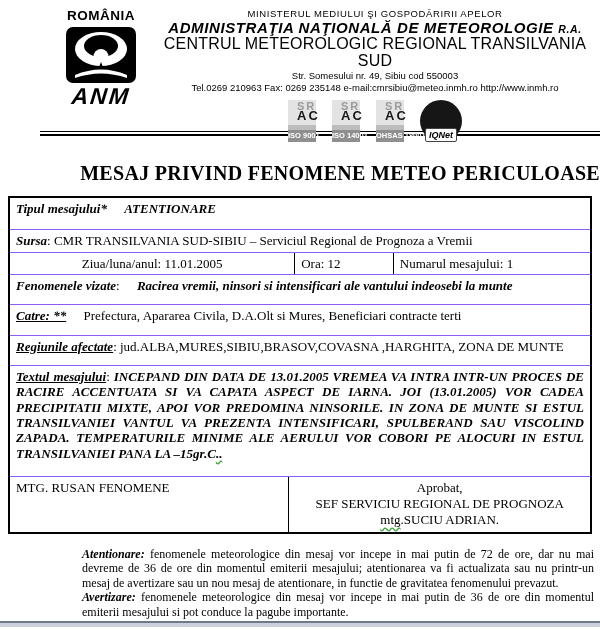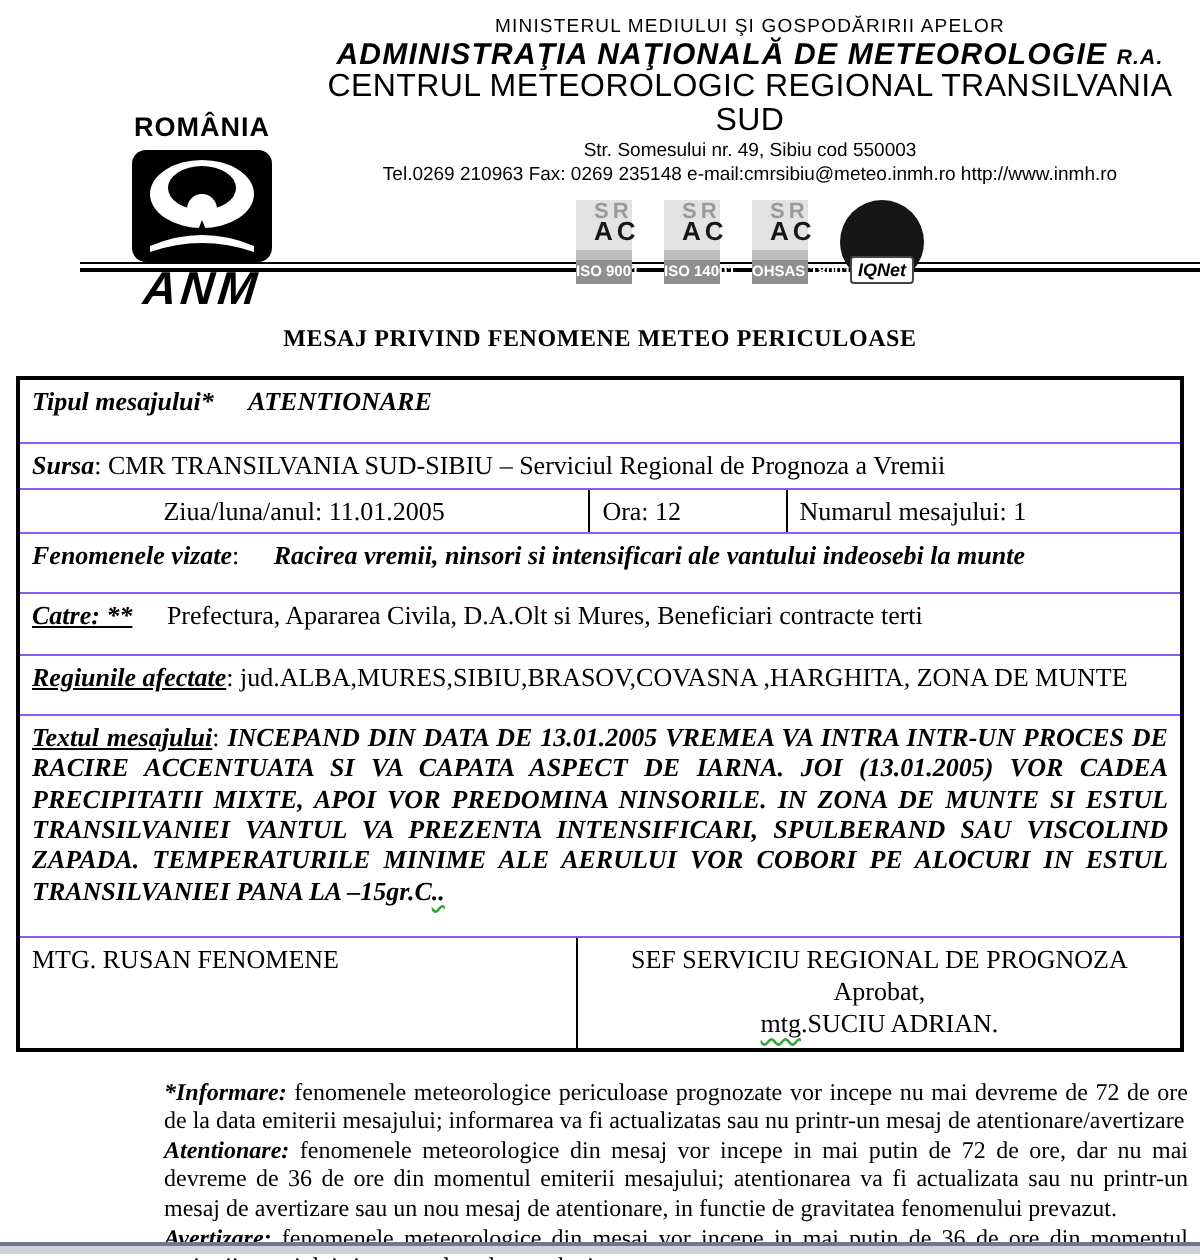--- a/index.html
+++ b/index.html
@@ -1,21 +1,21 @@
 <!DOCTYPE html>
 <html><head>
 <meta charset="utf-8">
 <style>
   html,body{margin:0;padding:0;background:#fff;}
   .page{position:relative;width:600px;height:630px;background:#fff;overflow:hidden;
         font-family:"Liberation Serif",serif;color:#000;}
   
   .hdr{position:relative;height:123px;padding-top:8px;}
   .hdr-left{position:absolute;left:60px;top:8px;width:82px;text-align:center;
-            font-family:"Liberation Sans",sans-serif;margin-top:48px;}
+            font-family:"Liberation Sans",sans-serif;}
   .country{font-size:13.5px;font-weight:bold;letter-spacing:.5px;}
   .logo{margin:4px auto 2px;display:block;}
   .anm{font-size:23px;font-weight:900;font-style:italic;letter-spacing:2px;
        transform:skewX(-6deg);line-height:1;}
   .hdr-right{margin-left:155px;width:440px;text-align:center;
              font-family:"Liberation Sans",sans-serif;}
   .ministry{font-size:9.5px;letter-spacing:.6px;}
   .admin{font-size:15px;font-weight:bold;font-style:italic;letter-spacing:.6px;line-height:1.15;}
   .admin .ra{font-size:10.5px;}
   .center-name{font-size:16px;letter-spacing:.2px;line-height:1.05;}
@@ -29,21 +29,21 @@
                  color:#161616;letter-spacing:2px;}
   .badge-cert{height:5px;background:#bdbdbd;}
   .badge-label{background:#8f8f8f;color:#fff;font-size:7.5px;font-weight:bold;
                text-align:center;padding:1.5px 0;white-space:nowrap;}
   .iqnet{width:42px;height:42px;border-radius:50%;background:#161616;
          display:flex;align-items:flex-end;justify-content:center;}
   .iqnet-inner{background:#fff;border:1px solid #444;font-family:"Liberation Sans",sans-serif;
                font-size:9px;font-weight:bold;font-style:italic;padding:1px 3px;border-radius:2px;}
   .rule{margin-left:40px;height:2px;border-top:1.5px solid #000;border-bottom:2.5px solid #000;}
   
-  .title{margin-top:26px;text-align:center;font-size:12px;font-weight:bold;letter-spacing:.3px;}
+  .title{margin-top:26px;text-align:right;font-size:20px;font-weight:bold;letter-spacing:.3px;}
   
   .doc-table{margin:11px 8px 0;border:2px solid #000;font-size:13px;line-height:1.18;}
   .trow{border-top:1px solid #8b5cf6;display:flex;}
   .trow:first-child{border-top:none;}
   .cell{padding:3px 6px;box-sizing:border-box;}
   .pad-b12{padding-bottom:13px;}
   .pad-b10{padding-bottom:11px;}
   .b{font-weight:bold;font-style:italic;}
   .u{text-decoration:underline;}
   .it{font-style:italic;font-weight:bold;}
@@ -177,31 +177,30 @@
 
     <div class="trow">
       <div class="cell just" style="padding-bottom:15px;">
         <span class="b u">Textul mesajului</span><span>: </span><span class="it">INCEPAND DIN DATA DE 13.01.2005 VREMEA VA INTRA INTR-UN PROCES DE RACIRE ACCENTUATA SI VA CAPATA ASPECT DE IARNA. JOI (13.01.2005) VOR CADEA PRECIPITATII MIXTE, APOI VOR PREDOMINA NINSORILE. IN ZONA DE MUNTE SI ESTUL TRANSILVANIEI VANTUL VA PREZENTA INTENSIFICARI, SPULBERAND SAU VISCOLIND ZAPADA. TEMPERATURILE MINIME ALE AERULUI VOR COBORI  PE ALOCURI IN ESTUL TRANSILVANIEI PANA LA  –15gr.C</span><span class="it sp">..</span>
       </div>
     </div>
 
     <div class="trow">
       <div class="cell c48">MTG.  RUSAN FENOMENE</div>
       <div class="cell c52">
+        <div>Aprobat,</div>
         <div>SEF SERVICIU  REGIONAL DE  PROGNOZA</div>
-        <div>Aprobat,</div>
         <div>
           <span class="sp">mtg</span><span>.SUCIU   ADRIAN.</span>
         </div>
       </div>
     </div>
 
   </div>
 
   <div class="notes">
-    <p><span class="b">*Informare:</span><span> fenomenele meteorologice periculoase prognozate vor incepe nu mai devreme de 72 de ore de la data emiterii mesajului; informarea va fi actualizatas sau nu printr-un mesaj de atentionare/avertizare</span></p>
     <p><span class="b">Atentionare:</span><span> fenomenele meteorologice din mesaj vor incepe in mai putin de 72 de ore, dar nu mai devreme de 36 de ore din momentul emiterii mesajului; atentionarea va fi actualizata sau nu printr-un mesaj de avertizare sau un nou mesaj de atentionare, in functie de gravitatea fenomenului prevazut.</span></p>
     <p><span class="b">Avertizare:</span><span> fenomenele meteorologice din mesaj vor incepe in mai putin de 36 de ore din momentul emiterii mesajului si pot conduce la pagube importante.</span></p>
   </div>
 
   <div class="bottom-bar"></div>
 
 </div>
 
 </body></html>

